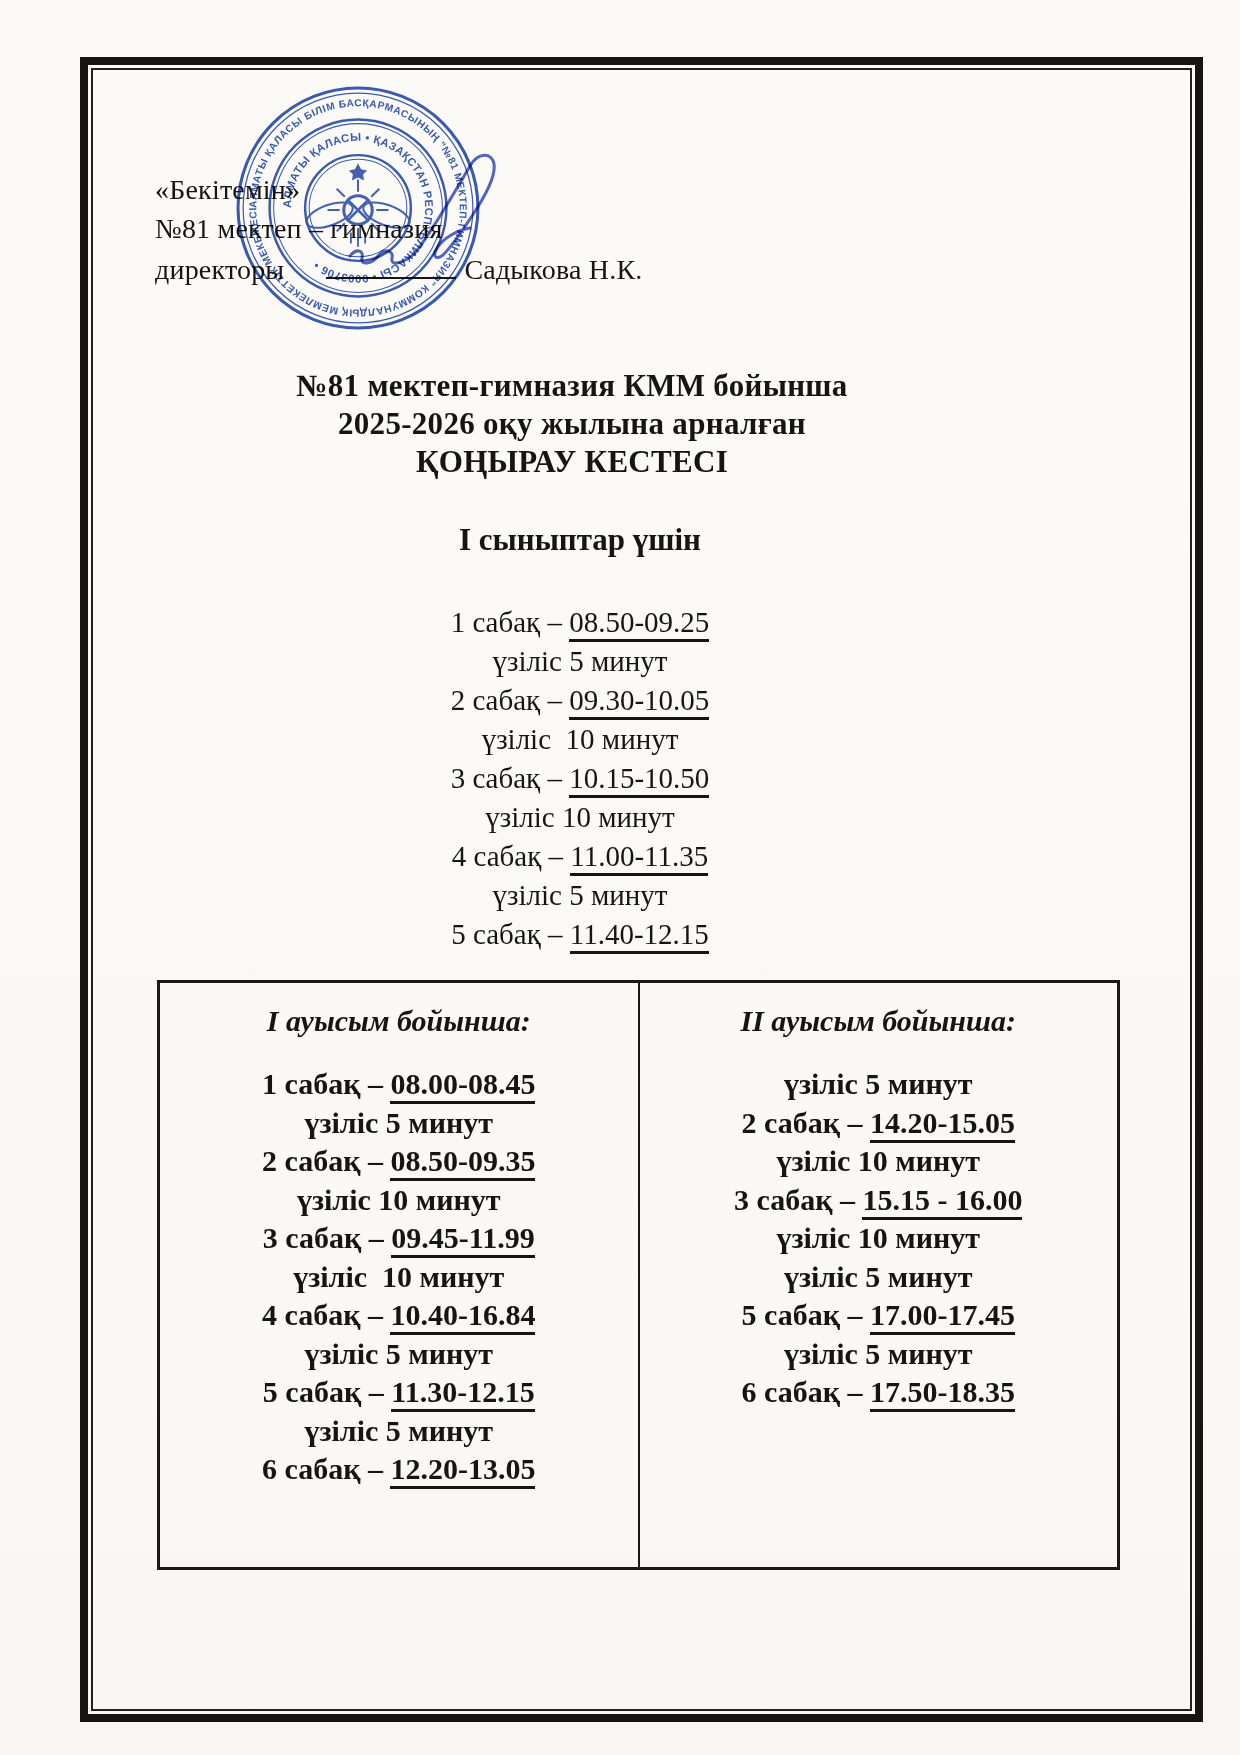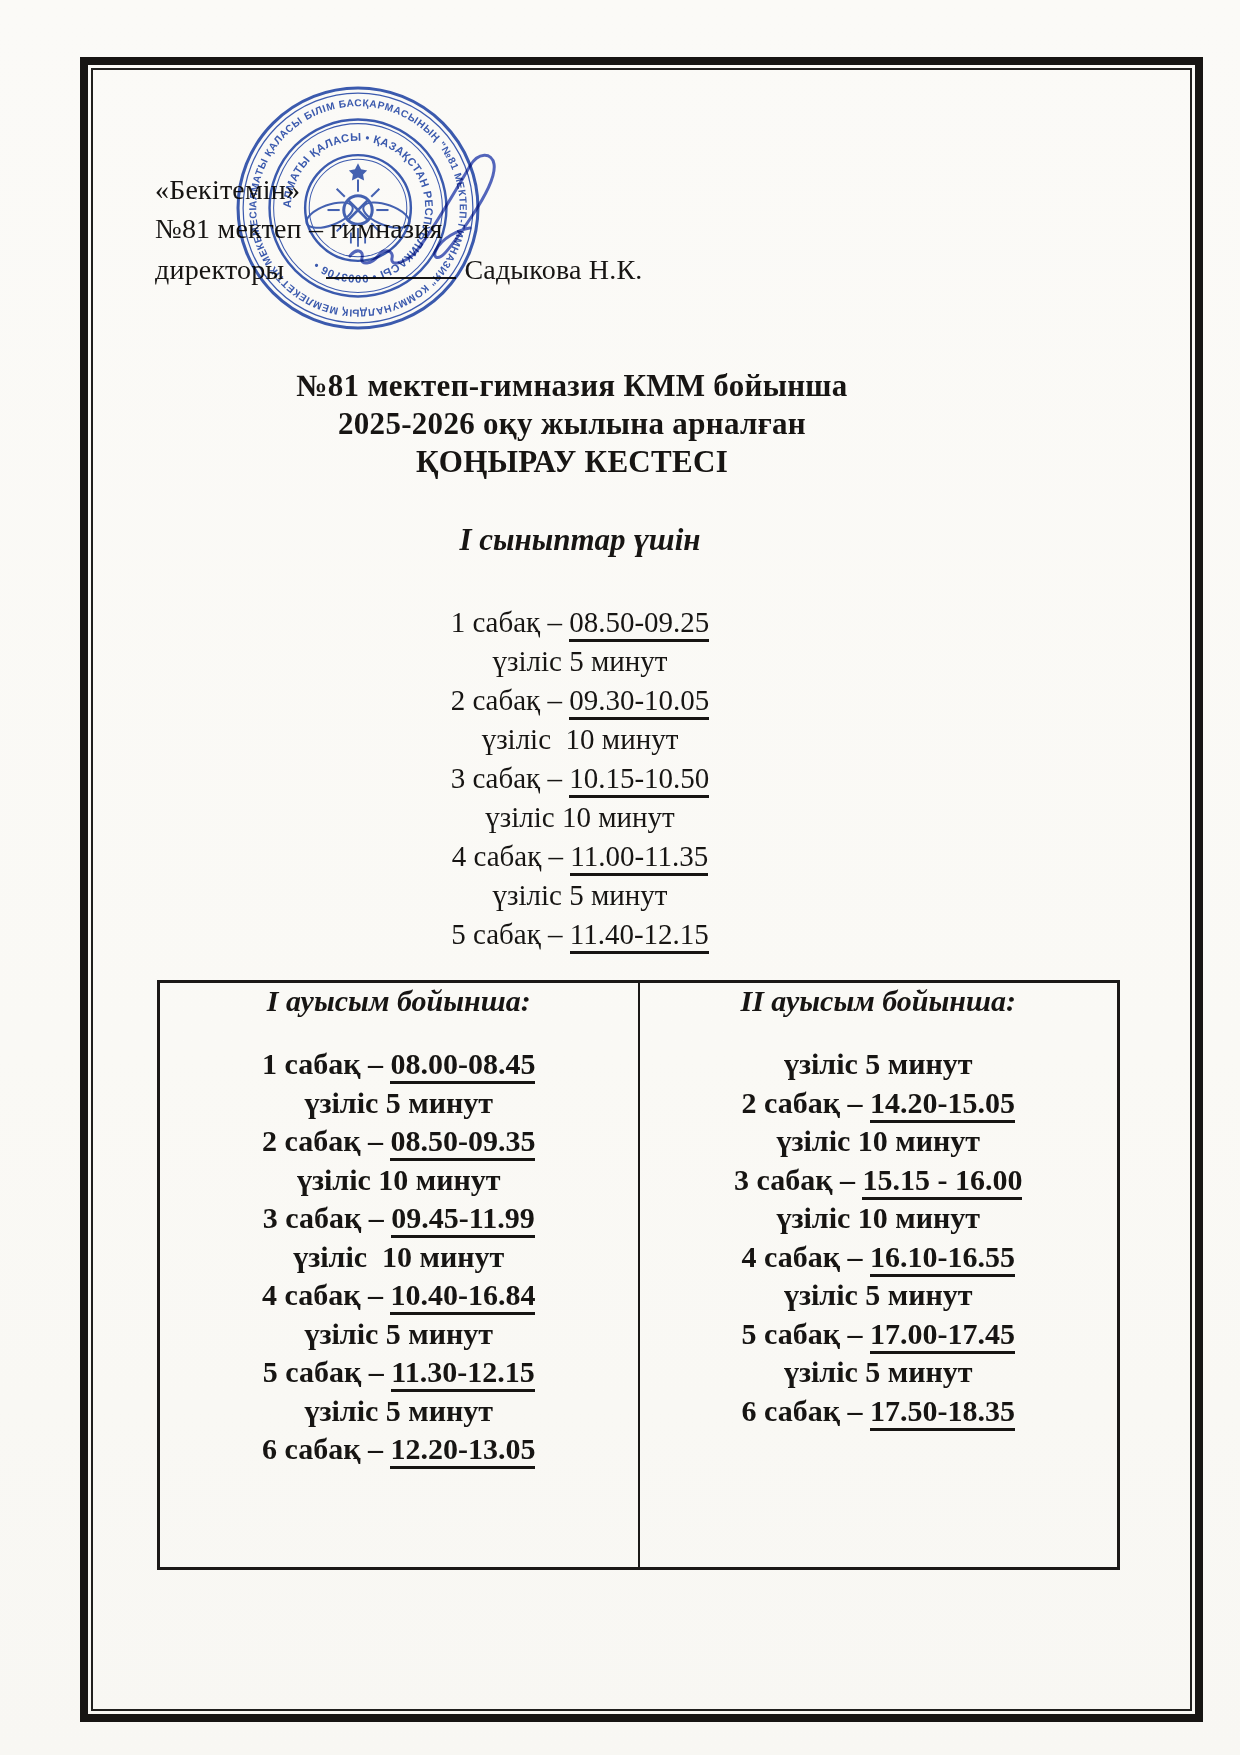--- a/index.html
+++ b/index.html
@@ -26,35 +26,35 @@
   .sig-underline{
     display:inline-block;width:130px;margin-left:42px;margin-right:8px;
     border-bottom:2.5px solid #171513;height:1.05em;vertical-align:baseline;
   }
   .title-block{
     position:absolute;left:122px;top:367px;width:900px;text-align:center;
     font-weight:bold;font-size:31px;line-height:38px;letter-spacing:.3px;
   }
   .grade-heading{
     position:absolute;left:130px;top:522px;width:900px;text-align:center;
-    font-weight:bold;font-style:italic;font-size:31px;
+    font-weight:bold;font-size:31px;
   }
   .list-first{
     position:absolute;left:130px;top:603px;width:900px;text-align:center;
     font-weight:normal;font-size:29px;line-height:39px;
   }
   .sched-line{white-space:pre;}
   .time{
     border-bottom:3px solid #171513;padding-bottom:1px;
   }
   .shift-table{
     position:absolute;left:157px;top:980px;width:963px;height:590px;
     border:3px solid #1b1917;box-sizing:border-box;display:flex;
   }
-  .shift-cell{flex:1;box-sizing:border-box;padding-top:0;}
+  .shift-cell{flex:1;box-sizing:border-box;padding-top:20px;}
   .shift-cell.left{border-right:2.5px solid #1b1917;}
   .cell-head{
     text-align:center;font-weight:bold;font-style:italic;font-size:30px;line-height:36px;
   }
   .cell-list{
     margin-top:26px;text-align:center;font-weight:bold;font-size:30px;line-height:38.5px;
   }
   .stamp-svg{
     position:absolute;left:236px;top:86px;width:244px;height:244px;
     mix-blend-mode:multiply;opacity:.93;pointer-events:none;
@@ -165,21 +165,20 @@
         </div>
     </div>
     <div class="shift-cell">
       <div class="cell-head">ІІ ауысым бойынша:</div>
       <div class="cell-list">
           <div class="sched-line">үзіліс 5 минут</div>
           <div class="sched-line">2 сабақ – <span class="time">14.20-15.05</span></div>
           <div class="sched-line">үзіліс 10 минут</div>
           <div class="sched-line">3 сабақ – <span class="time">15.15 - 16.00</span></div>
           <div class="sched-line">үзіліс 10 минут</div>
-          <div class="sched-line">4 сабақ – <span class="time">16.10-16.55</span></div>
           <div class="sched-line">үзіліс 5 минут</div>
           <div class="sched-line">5 сабақ – <span class="time">17.00-17.45</span></div>
           <div class="sched-line">үзіліс 5 минут</div>
           <div class="sched-line">6 сабақ – <span class="time">17.50-18.35</span></div>
         </div>
     </div>
   </div>
 </div>
 
 </body></html>

